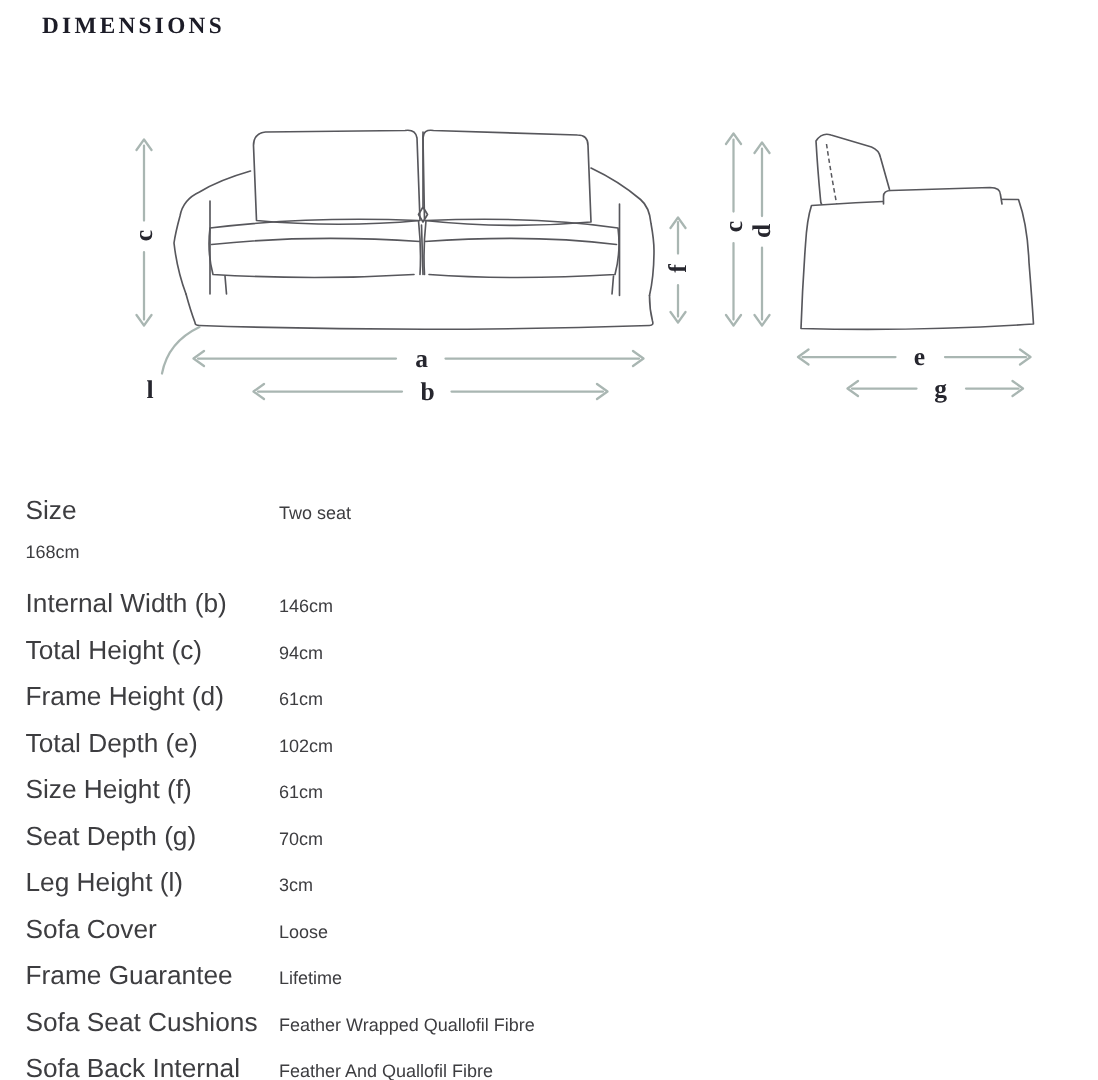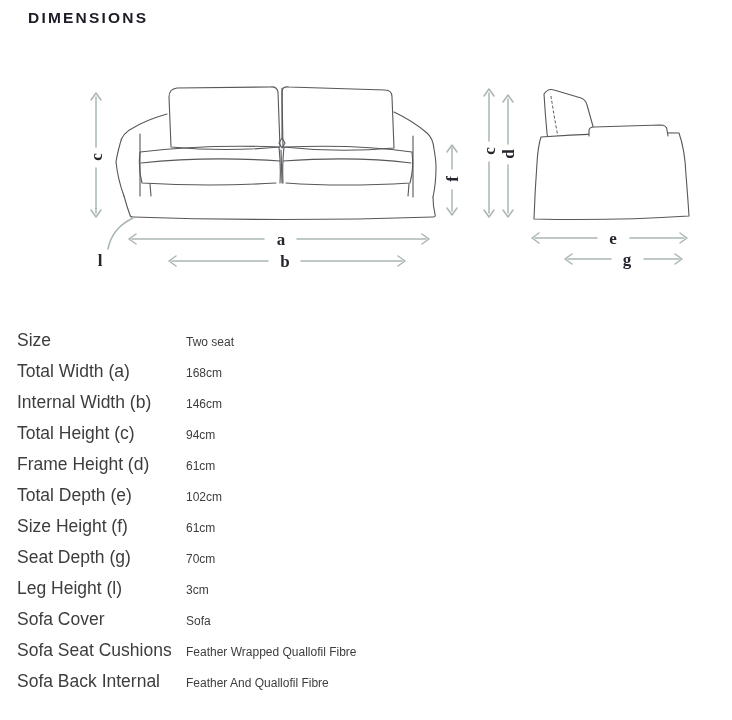--- a/index.html
+++ b/index.html
@@ -2,21 +2,21 @@
 <html><head>
 <meta charset="utf-8">
 <style>
   html,body{margin:0;padding:0;background:#fff;}
   body{
     width:732px;height:720px;position:relative;overflow:hidden;
     font-family:"Liberation Sans","DejaVu Sans",sans-serif;
   }
   .page-title{
     position:absolute;left:28px;top:9px;margin:0;
-    font-family:Liberation Sans, sans-serif;
+    font-family:Liberation Serif, serif;
     font-size:15.5px;font-weight:700;letter-spacing:2.2px;color:#1c1c27;
   }
   svg.diagram{position:absolute;left:0;top:0;}
   .draw{stroke:#57575c;stroke-width:1.1;fill:none;stroke-linecap:round;stroke-linejoin:round;}
   .draw-fill{stroke:#57575c;stroke-width:1.1;fill:#ffffff;stroke-linecap:round;stroke-linejoin:round;}
   .seam{stroke:#57575c;stroke-width:1;fill:none;stroke-dasharray:3,2;}
   .arrow{stroke:#a9b6b2;stroke-width:1.5;fill:none;stroke-linecap:round;stroke-linejoin:round;}
   .dim-label{
     font-family:"Liberation Serif","DejaVu Serif",serif;
     font-size:17px;font-weight:700;fill:#26262e;
@@ -77,21 +77,20 @@
     <text class="dim-label" x="627" y="259">g</text>
   </g>
 </svg>
 
 <div class="spec-table">
   <div class="spec-row">
     <div class="spec-label">Size</div>
     <div class="spec-value">Two seat</div>
   </div>
   <div class="spec-row">
-    <div class="spec-label">Total Width (a)</div>
     <div class="spec-value">168cm</div>
   </div>
   <div class="spec-row">
     <div class="spec-label">Internal Width (b)</div>
     <div class="spec-value">146cm</div>
   </div>
   <div class="spec-row">
     <div class="spec-label">Total Height (c)</div>
     <div class="spec-value">94cm</div>
   </div>
@@ -110,21 +109,25 @@
   <div class="spec-row">
     <div class="spec-label">Seat Depth (g)</div>
     <div class="spec-value">70cm</div>
   </div>
   <div class="spec-row">
     <div class="spec-label">Leg Height (l)</div>
     <div class="spec-value">3cm</div>
   </div>
   <div class="spec-row">
     <div class="spec-label">Sofa Cover</div>
-    <div class="spec-value">Sofa</div>
+    <div class="spec-value">Loose</div>
+  </div>
+  <div class="spec-row">
+    <div class="spec-label">Frame Guarantee</div>
+    <div class="spec-value">Lifetime</div>
   </div>
   <div class="spec-row">
     <div class="spec-label">Sofa Seat Cushions</div>
     <div class="spec-value">Feather Wrapped Quallofil Fibre</div>
   </div>
   <div class="spec-row">
     <div class="spec-label">Sofa Back Internal</div>
     <div class="spec-value">Feather And Quallofil Fibre</div>
   </div>
 </div>

